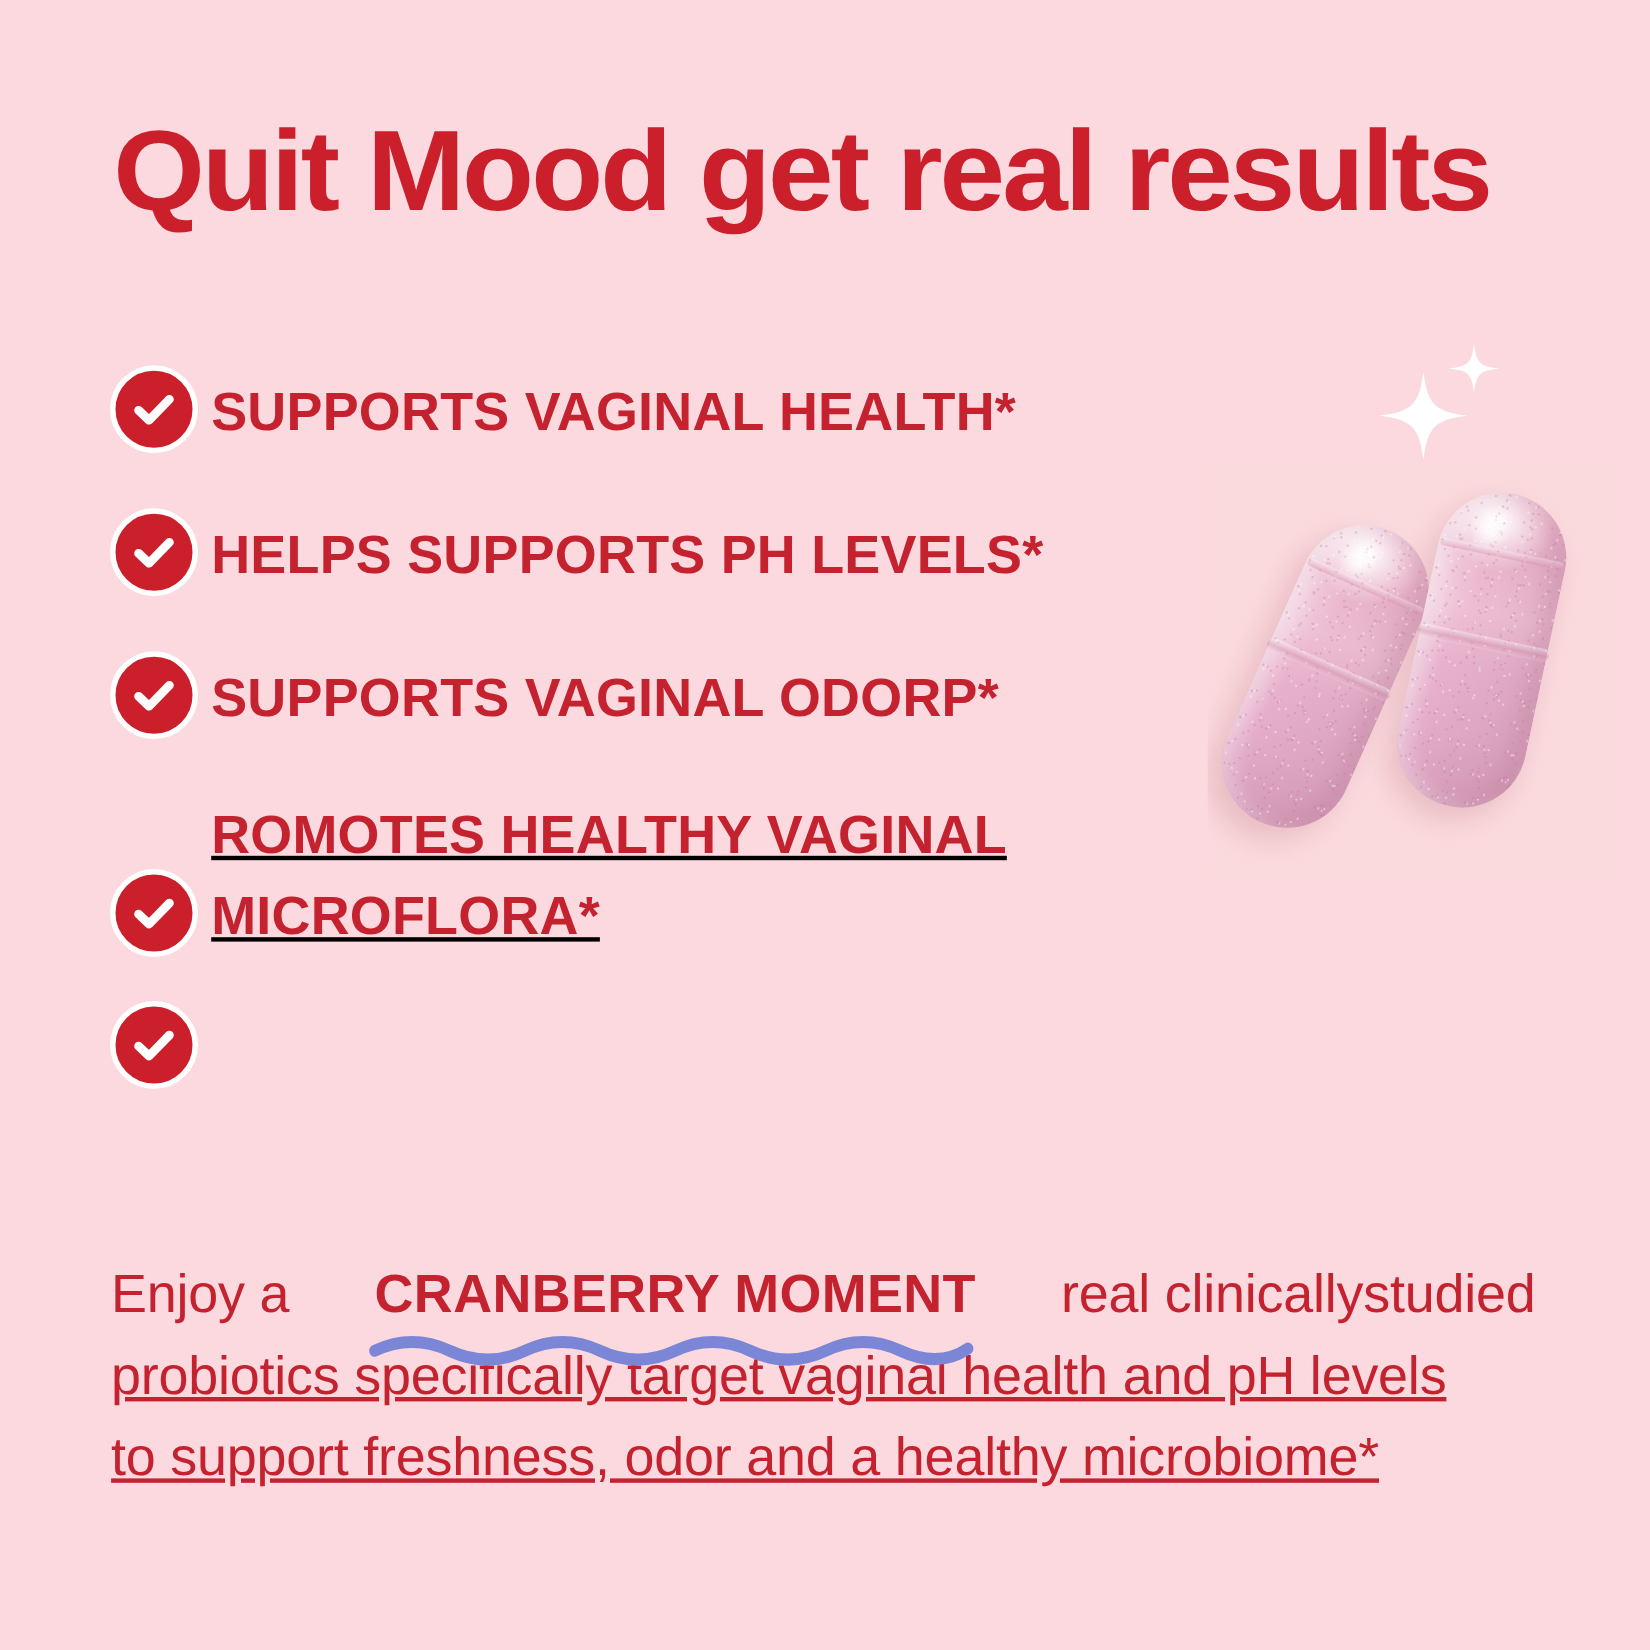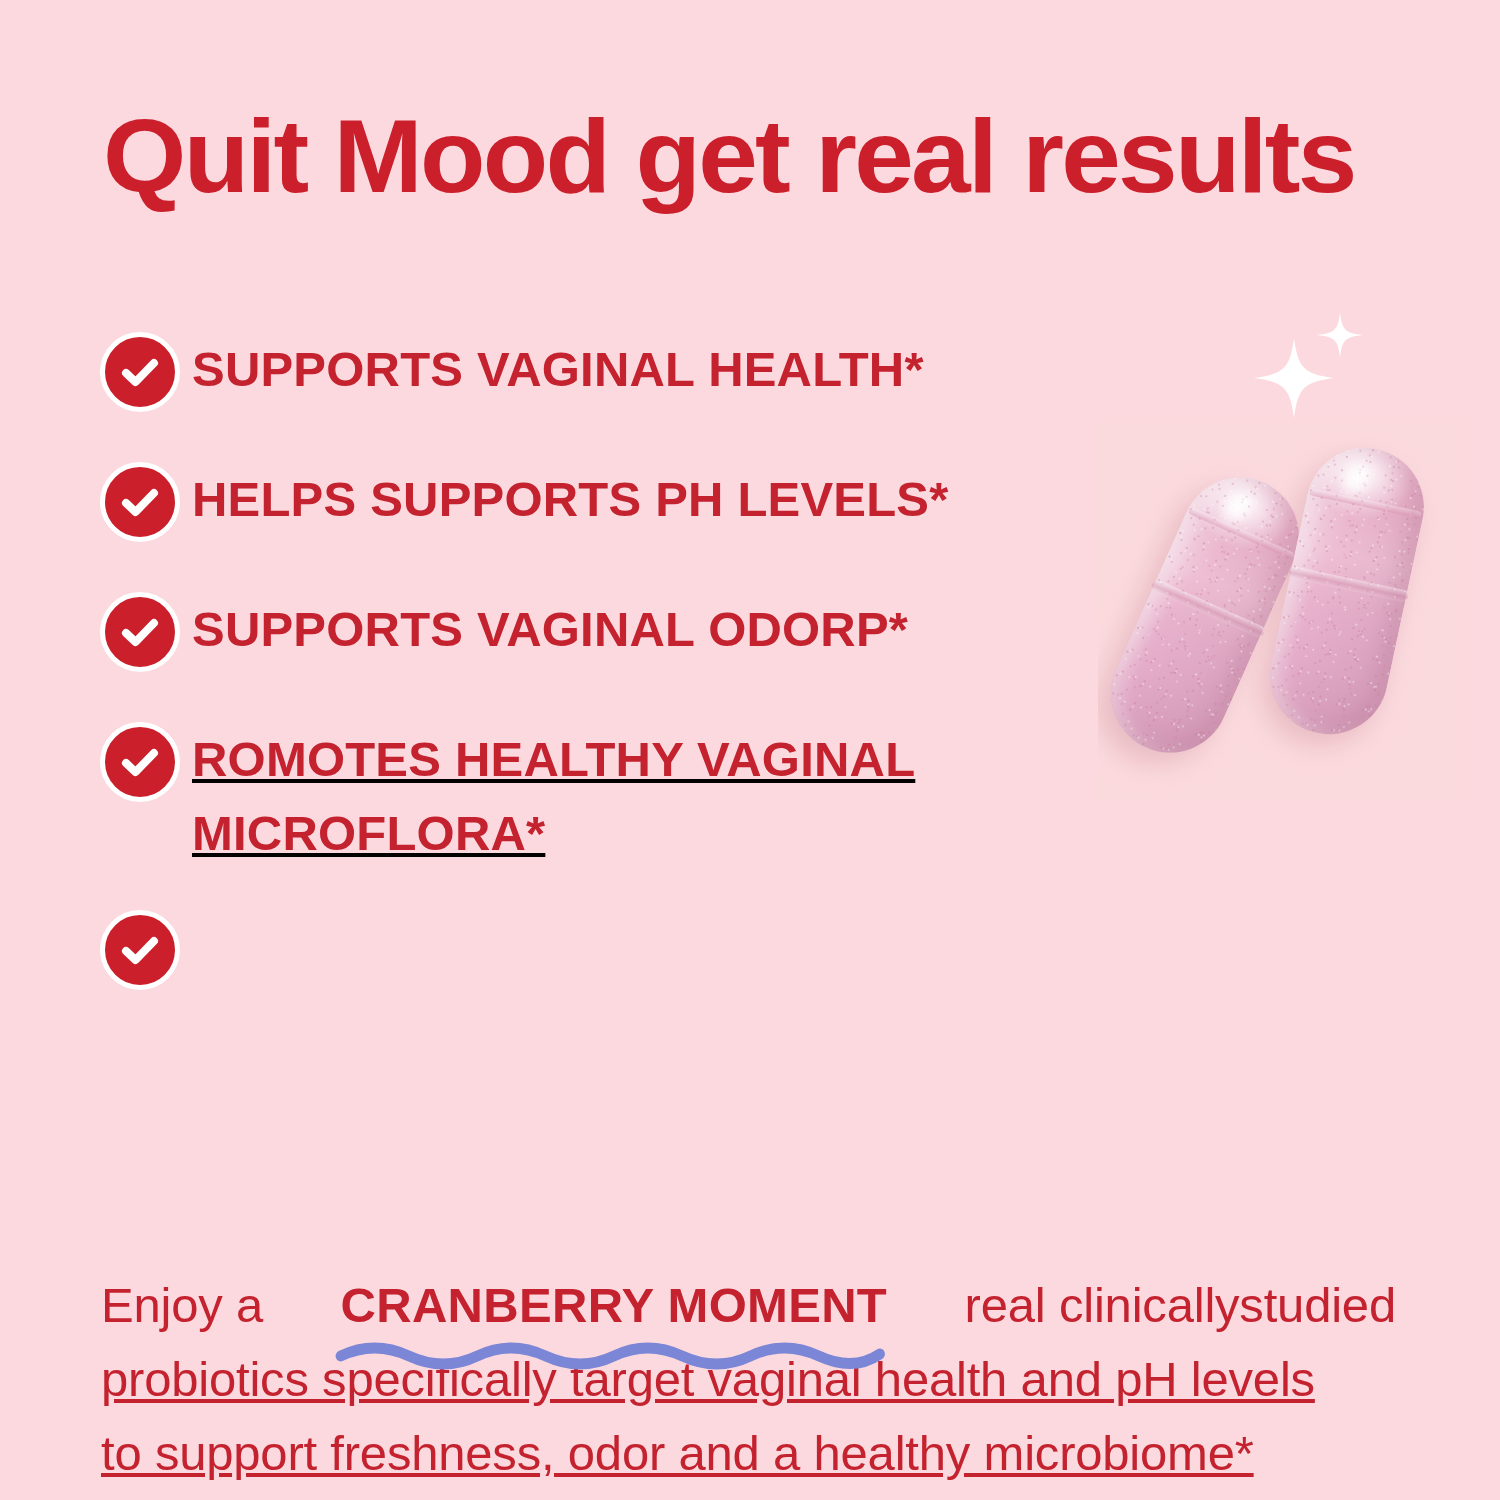--- a/index.html
+++ b/index.html
@@ -33,21 +33,21 @@
 
   
   .benefits {
     position:absolute;
     left:100px; top:330px;
     width:1060px;
   }
 
   .benefit-row {
     display:flex;
-    align-items:flex-start;
+    align-items:flex-end;
     margin-bottom:48px;
   }
   .benefit-row.tall { margin-bottom:38px;text-decoration:underline; }
 
   .check-wrap {
     flex:0 0 auto;
     width:92px;
     padding-top:2px;
   }
 
@@ -160,21 +160,21 @@
   }
 
   #cap-left  { left:48px;  top:52px;  transform:rotate(24deg); }
   #cap-left-shadow  { left:34px; top:62px; transform:rotate(24deg); }
   #cap-right { left:190px; top:28px;  transform:rotate(12deg); }
   #cap-right-shadow { left:180px; top:38px; transform:rotate(12deg); }
 
   
   .paragraph {
     position:absolute;
-    left:101px; top:1268px;
+    left:101px; top:1140px;
     width:1300px;
     font-size:49px;
     line-height:74px;
     color:#C3222E;
     letter-spacing:-0.2px;
   }
   .para-line-1 {
     display:flex;
     justify-content:space-between;
     width:1295px;

